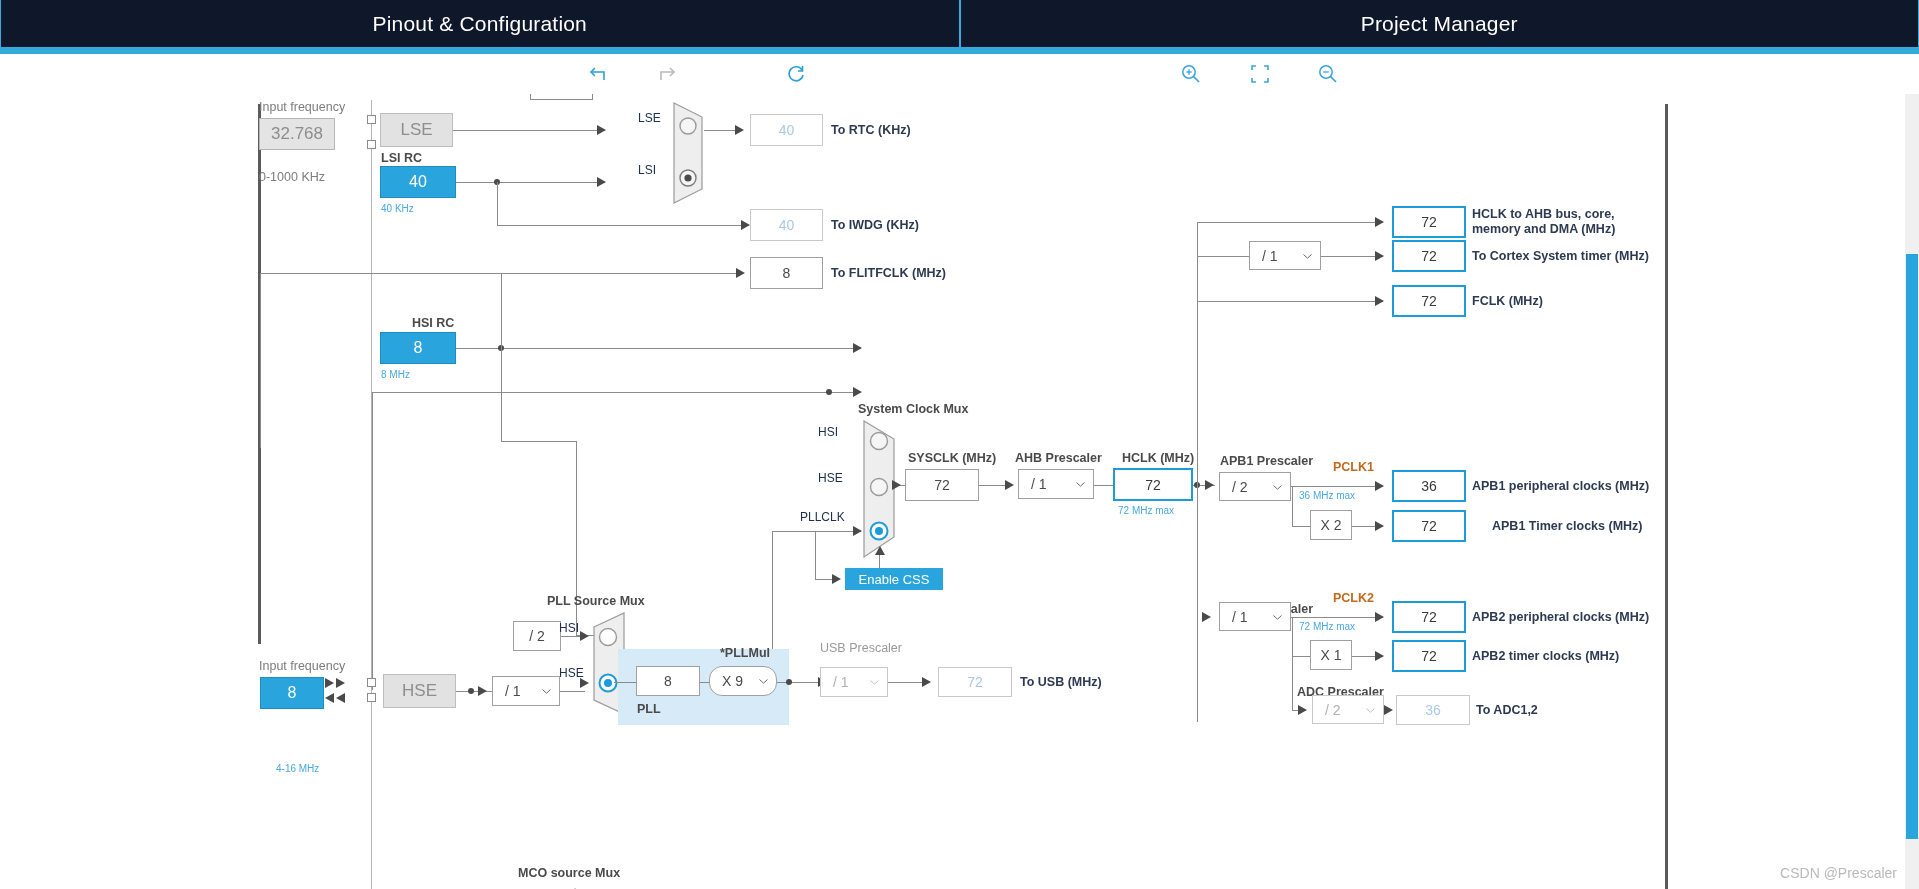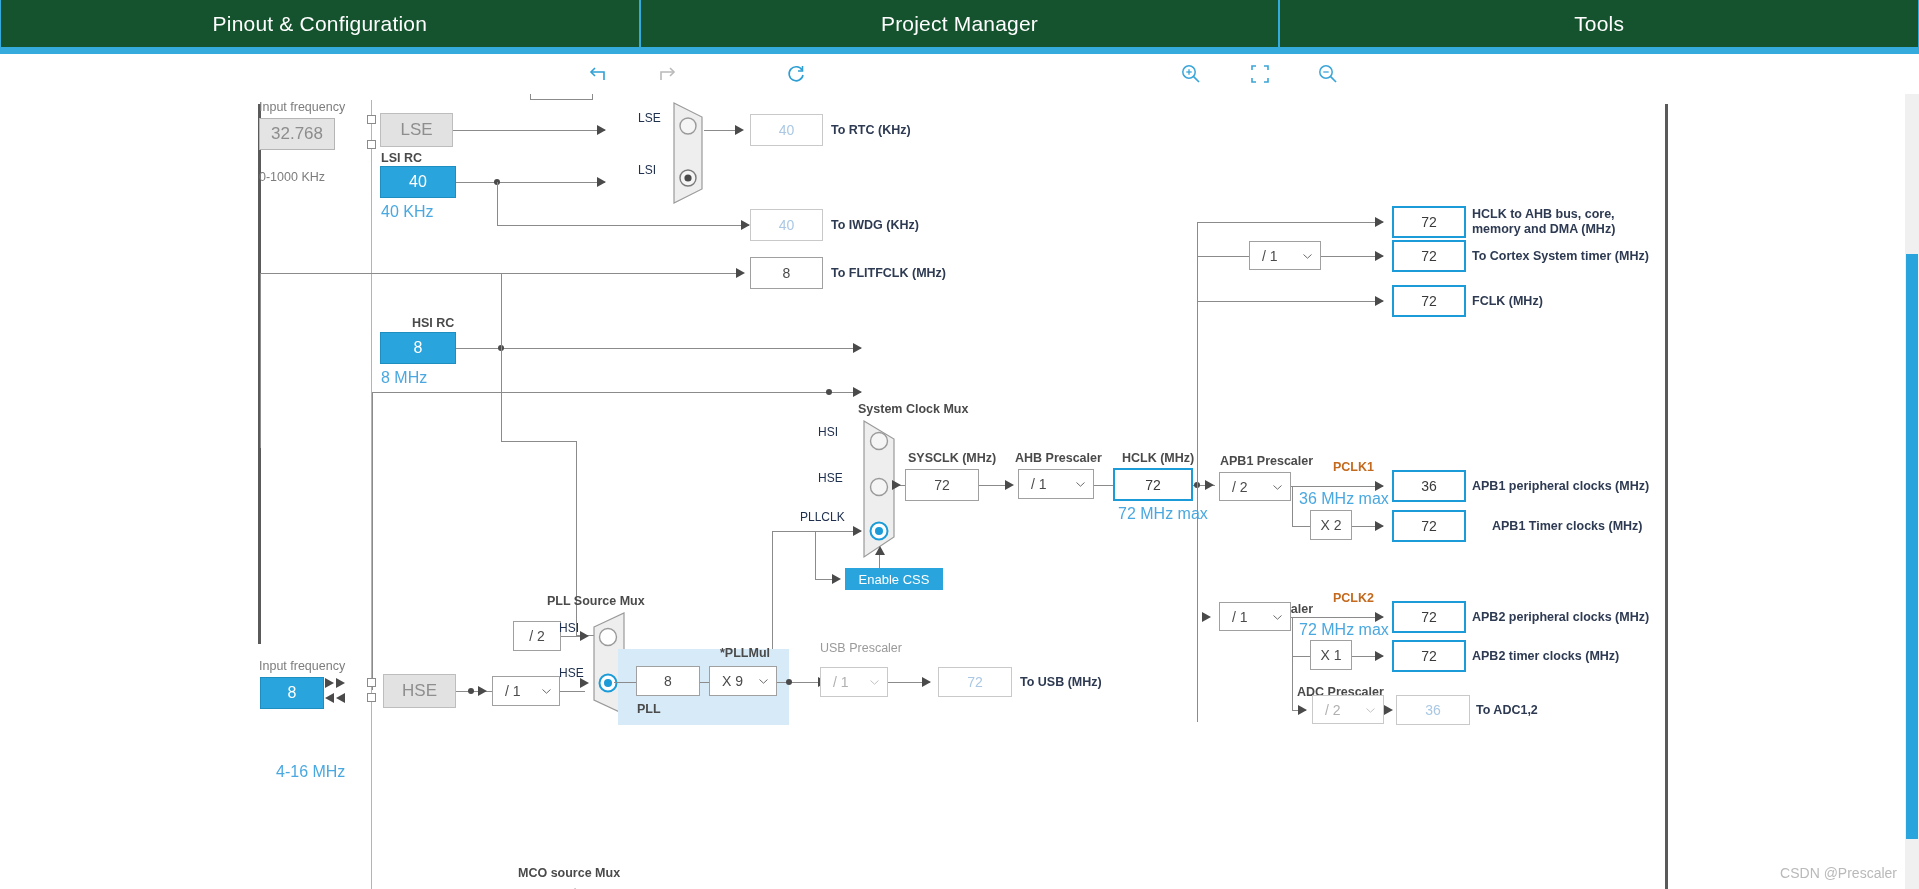--- a/index.html
+++ b/index.html
@@ -21,21 +21,21 @@
   #tabbar .tab {
     flex: 1 1 0;
     margin: 0 1px;
     display: flex; align-items: center; justify-content: center;
     color: #ffffff;
     font-size: 21px;
     letter-spacing: .2px;
     cursor: pointer;
     user-select: none;
   }
-  #tabbar .tab.inactive { background: #14532d; }
+  #tabbar .tab.inactive { background: #0f172a; }
   #tabbar .tab.active   { background: #35aadd; }
   #tabbar-underline {
     position: absolute; left: 0; top: 47px;
     width: 1919px; height: 7px;
     background: #35aadd;
   }
 
   
   #toolbar {
     position: absolute; left: 0; top: 54px;
@@ -131,21 +131,21 @@
     white-space: nowrap;
   }
   .lbl-sig {
     position: absolute;
     font-size: 12px;
     color: #20314f;
     white-space: nowrap;
   }
   .lbl-blue {
     position: absolute;
-    font-size: 16px;
+    font-size: 10px;
     color: #4aa8e0;
     white-space: nowrap;
   }
   .lbl-gray {
     position: absolute;
     font-size: 12.5px;
     color: #9a9a9a;
     white-space: nowrap;
   }
 
@@ -248,23 +248,20 @@
 </style>
 </head>
 <body>
 
 <div id="tabbar">
   <div class="tab inactive">
     <span>Pinout &amp; Configuration</span>
   </div>
   <div class="tab inactive">
     <span>Project Manager</span>
-  </div>
-  <div class="tab inactive">
-    <span>Tools</span>
   </div>
 </div>
 <div id="tabbar-underline"></div>
 
 <div id="toolbar">
   <div class="tb-btn" style="left:585px;">
     <svg width="22" height="20" viewBox="0 0 22 20">
       <path d="M6 4 L2 8 L6 12" fill="none" stroke="#2e9fd4" stroke-width="1.6"></path>
       <path d="M2 8 L15 8 L15 16" fill="none" stroke="#2e9fd4" stroke-width="1.6"></path>
     </svg>
@@ -549,21 +546,21 @@
     <circle cx="11" cy="11" r="4" fill="#1b9cd8"></circle>
   </svg>
   <div class="lbl-sig" style="left:559px; top:527px;">HSI</div>
   <div class="lbl-sig" style="left:559px; top:572px;">HSE</div>
 
   <div id="pll-panel" style="left:618px; top:555px; width:171px; height:76px;"></div>
   <div class="w wh" style="left:614px; top:588px; width:22px;"></div>
   <div class="box" style="left:636px; top:572px; width:64px; height:30px;">8</div>
   <div class="w wh" style="left:700px; top:588px; width:9px;"></div>
   <div class="lbl-mux" style="left:720px; top:552px;">*PLLMul</div>
-  <div class="combo" style="left:709px; top:572px; width:68px; height:30px;">
+  <div class="combo" style="left:709px; top:572px; width:68px; height:30px;border-radius:13px;">
     <span>X 9</span>
     <svg class="chev" viewBox="0 0 9 5">
         <path d="M0.5 0.5 L4.5 4.2 L8.5 0.5" fill="none" stroke="#6b6b6b" stroke-width="1"></path>
       </svg>
   </div>
   <div class="lbl-mux" style="left:637px; top:608px;">PLL</div>
 
   <div class="w wh" style="left:777px; top:588px; width:49px;"></div>
   <div class="dot" style="left:786px; top:585px;"></div>
   <div class="arr" style="left:818px; top:583px;"></div>

